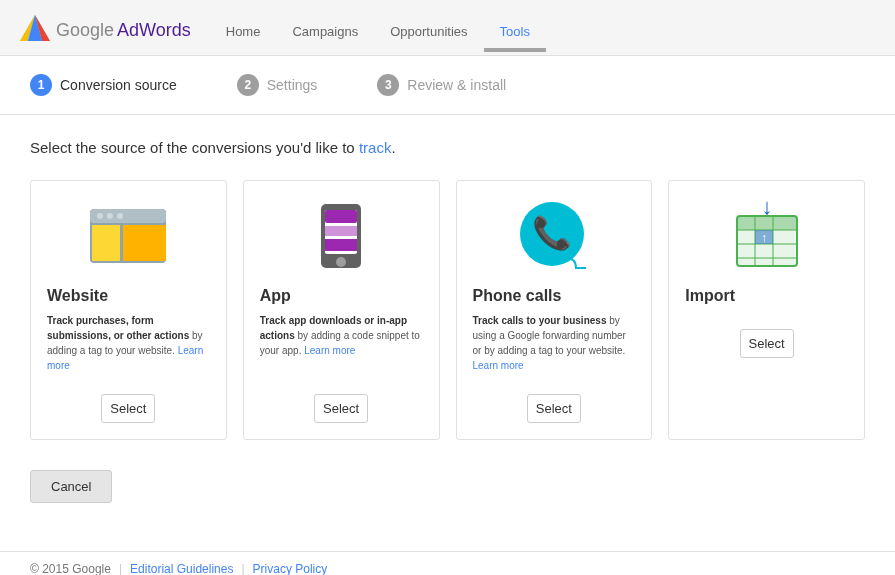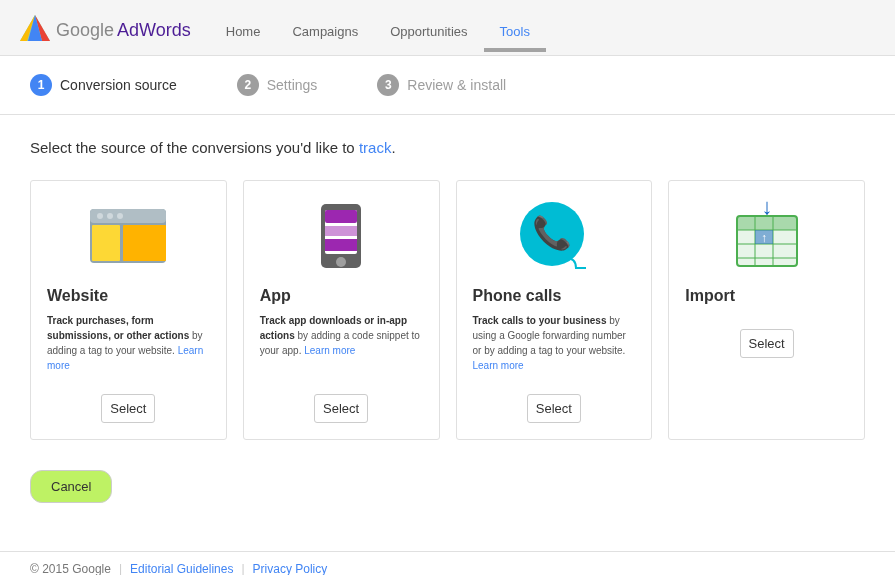--- a/index.html
+++ b/index.html
@@ -129,25 +129,25 @@
       border-radius: 3px;
       cursor: pointer;
     }
 
     
     .cancel-wrap {
       margin-bottom: 24px;
     }
     .cancel-btn {
       border: 1px solid #ccc;
-      background: #bef264;
+      background: #e5e5e5;
       color: #333;
       padding: 8px 20px;
       font-size: 13px;
-      border-radius: 12px;
+      border-radius: 3px;
       cursor: pointer;
     }
 
     
     .footer {
       border-top: 1px solid #e0e0e0;
       padding: 10px 30px;
       font-size: 12px;
       color: #777;
       display: flex;

